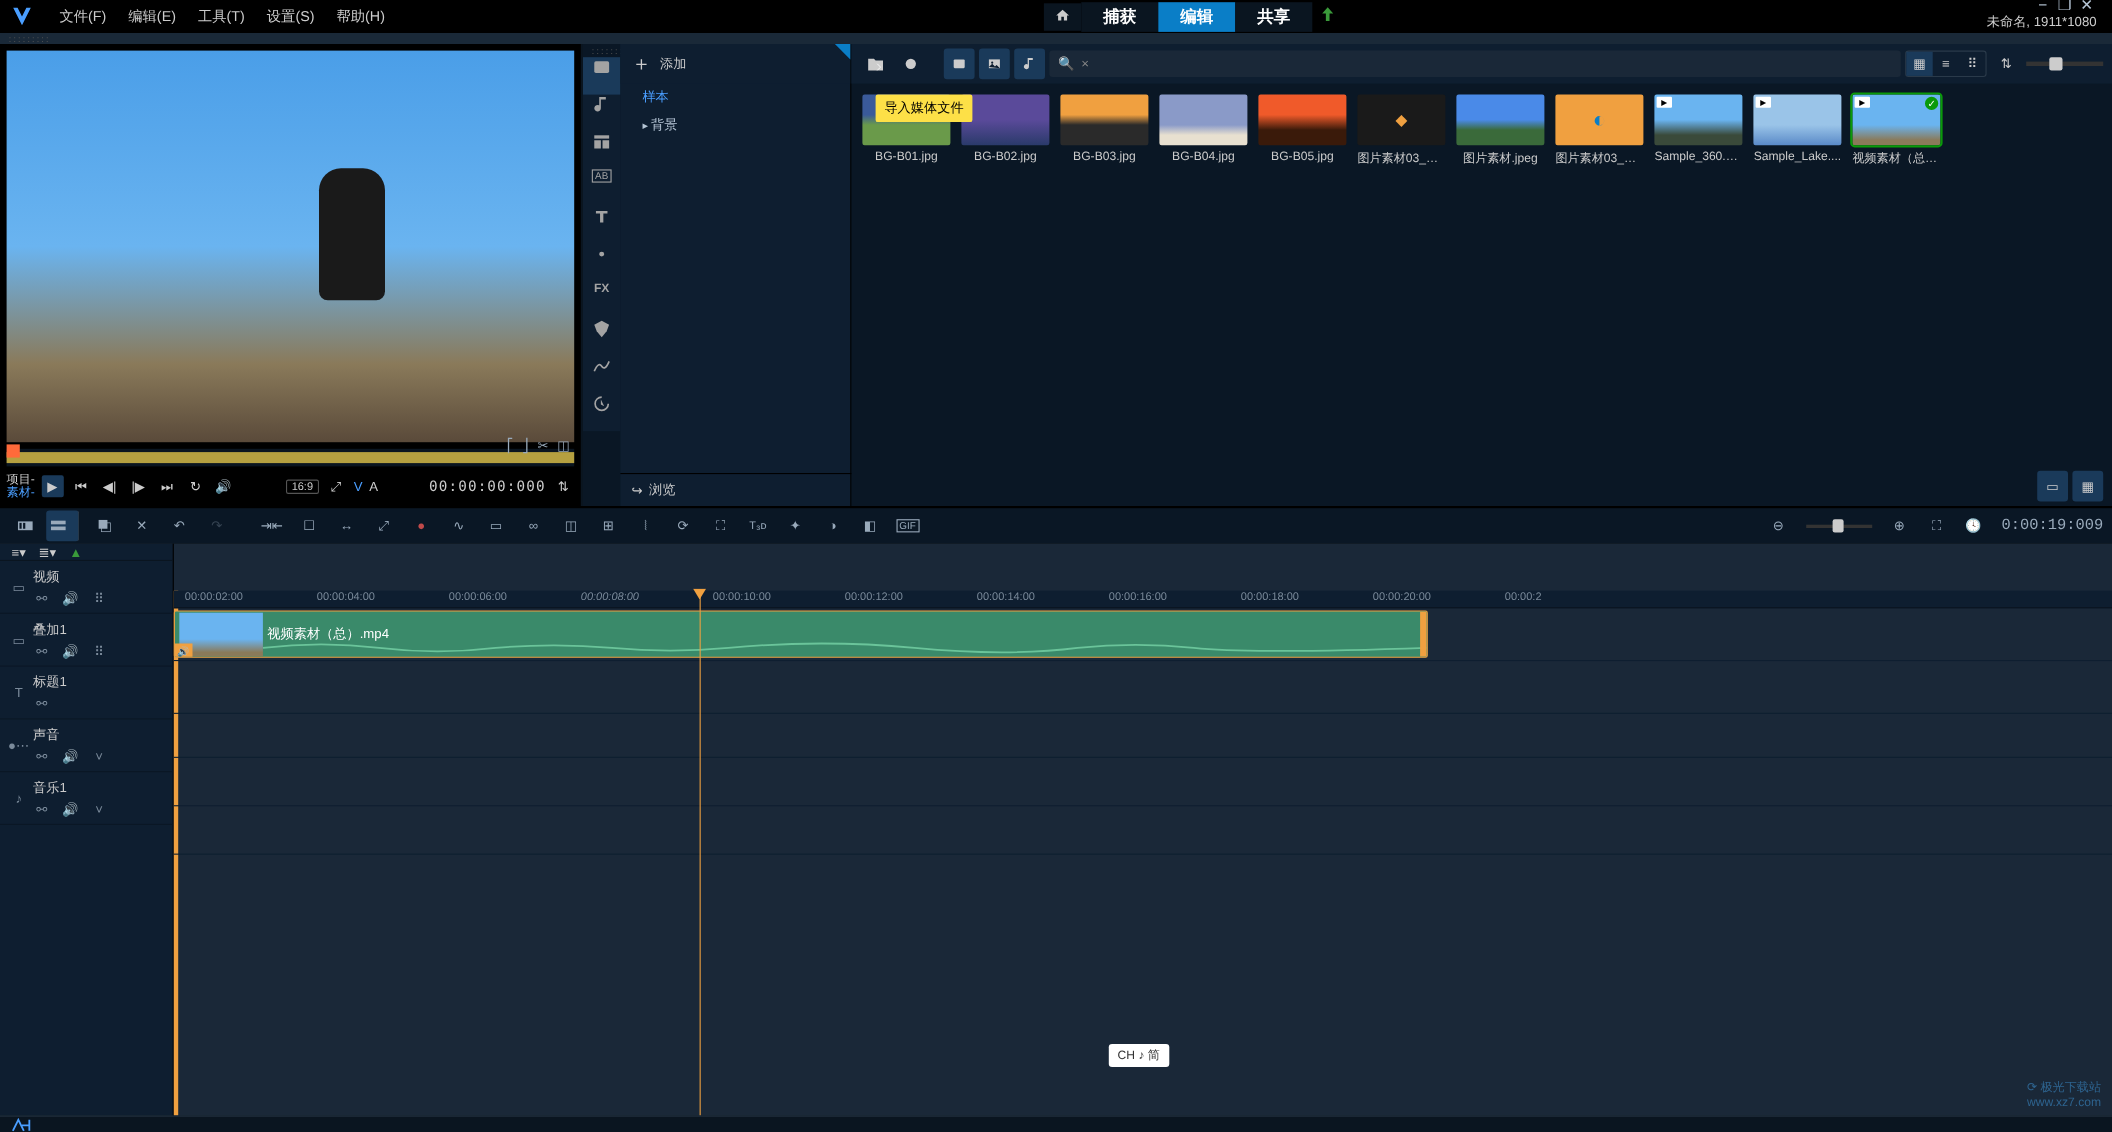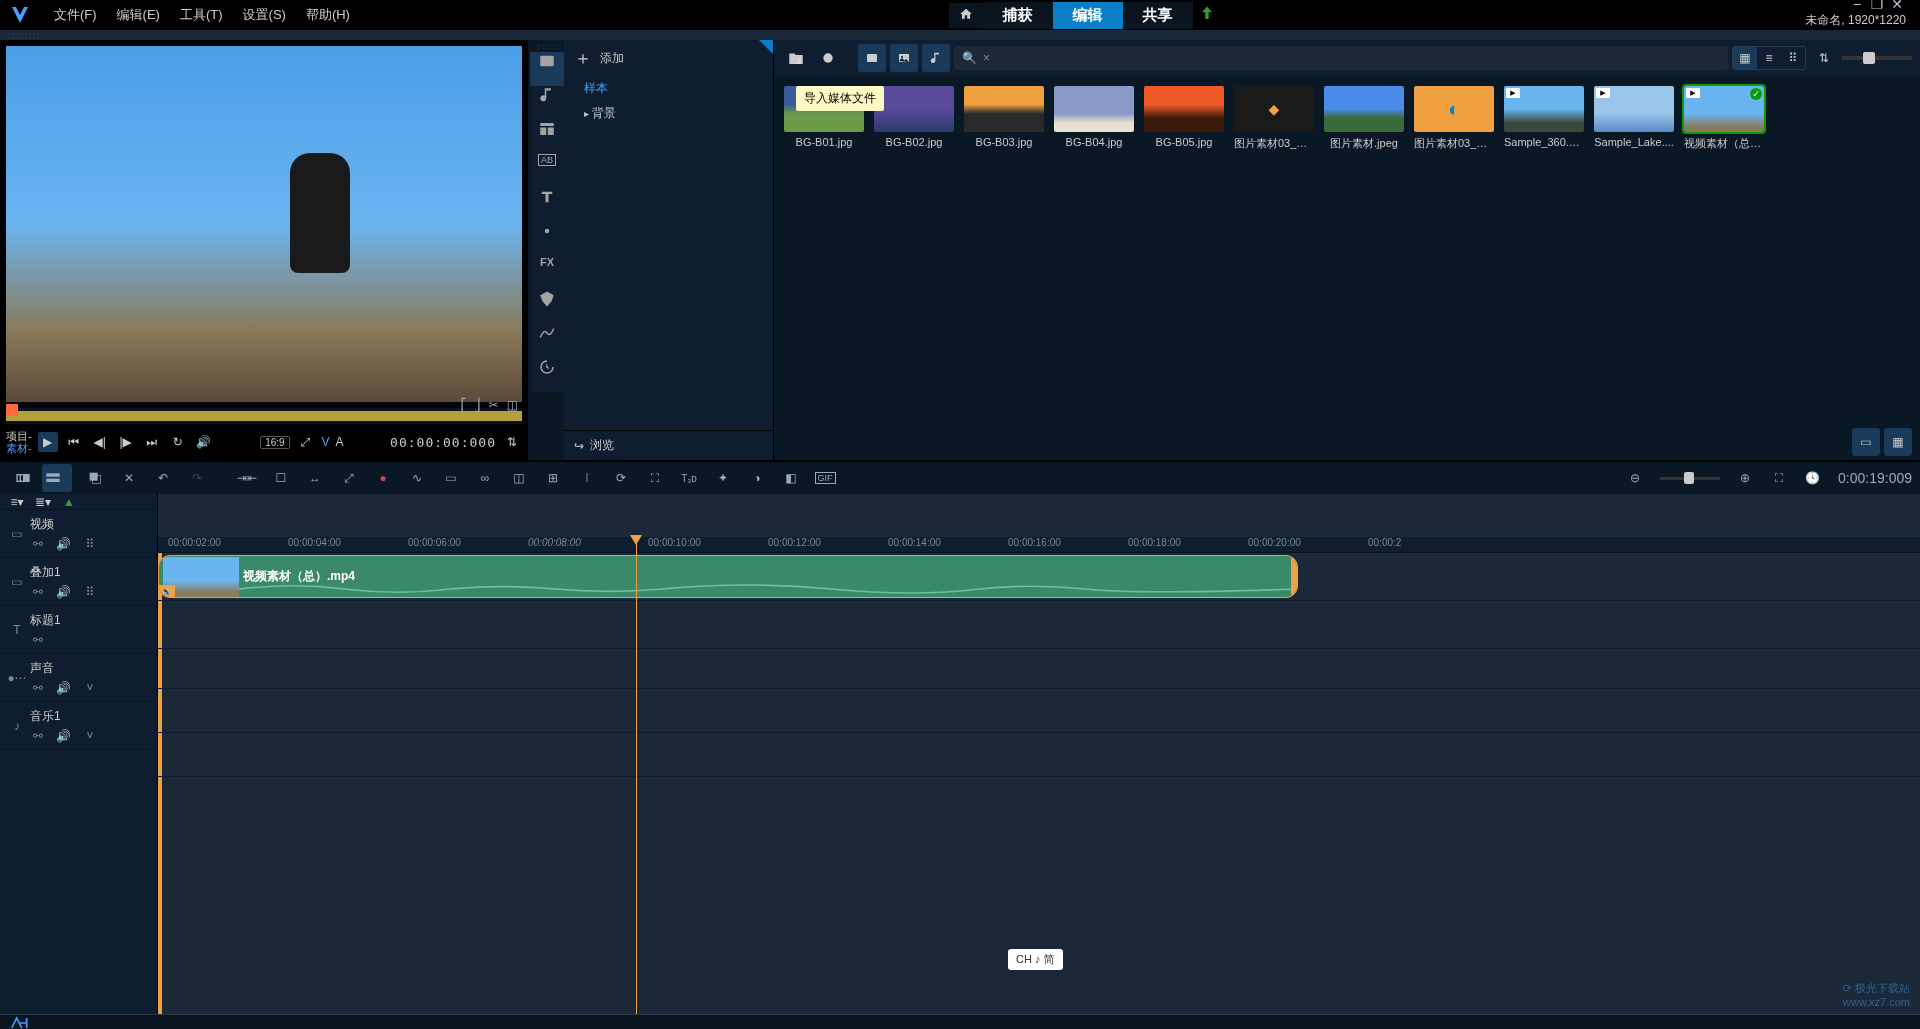--- a/index.html
+++ b/index.html
@@ -65,21 +65,21 @@
 .lb-ico.grp { background:#1a3a5a;}
 .lb-search { flex:1; background:#1a2838; border-radius:3px; height:24px; padding:0 8px; display:flex; align-items:center;}
 .lb-search input { flex:1; background:transparent; border:none; outline:none; color:#ccc;}
 .lb-search .x { cursor:pointer; color:#888;}
 .lb-view { display:flex; gap:0; border:1px solid #2a3a4a; border-radius:3px;}
 .lb-view .v { width:24px; height:22px; display:flex; align-items:center; justify-content:center; cursor:pointer;}
 .lb-view .v.active { background:#1a3a5a;}
 .lb-slider { width:70px; height:4px; background:#333; position:relative;}
 .lb-slider::after { content:''; position:absolute; left:30%; top:-4px; width:12px; height:12px; background:#ccc; border-radius:2px;}
 
-.tooltip-balloon { position:absolute; top: 46px; left: 22px; background:#fef9c3; color:#000; padding: 4px 8px; font-size:12px; border-radius:2px; z-index:10;}
+.tooltip-balloon { position:absolute; top: 46px; left: 22px; background:#fde047; color:#000; padding: 4px 8px; font-size:12px; border-radius:2px; z-index:10;}
 
 .media-grid { flex:1; padding: 10px; display:flex; flex-wrap:wrap; gap:10px; align-content:flex-start; overflow-y:auto;}
 .media-item { width: 80px; text-align:center; cursor:pointer;}
 .media-thumb { width:80px; height:46px; background:#2a4a6a; border-radius:2px; position:relative; overflow:hidden;}
 .media-thumb.sky1 { background: linear-gradient(to bottom, #3a5a9a 40%, #6a9a4a 60%);}
 .media-thumb.sky2 { background: linear-gradient(to bottom, #5a4a9a 50%, #2a3a6a 100%);}
 .media-thumb.sky3 { background: linear-gradient(to bottom, #f0a040 40%, #2a2a2a 60%);}
 .media-thumb.sky4 { background: linear-gradient(to bottom, #8a9ac8 60%, #e8e0d0 80%);}
 .media-thumb.sky5 { background: linear-gradient(to bottom, #f05a2a 40%, #3a1a0a 70%);}
 .media-thumb.dark { background: #1a1a1a; display:flex; align-items:center; justify-content:center;}
@@ -99,21 +99,21 @@
 
 
 .tl-toolbar { height: 34px; background:#0a1725; border-top:2px solid #000; display:flex; align-items:center; padding:0 8px; gap:4px;}
 .tl-btn { width:30px; height:28px; display:flex; align-items:center; justify-content:center; cursor:pointer; color:#9ab; border-radius:3px;}
 .tl-btn.active { background:#1a3a5a; }
 .tl-btn.sep { border-right:1px solid #2a3a4a; padding-right:8px; margin-right:4px;}
 .tl-btn svg { width:16px; height:16px;}
 .tl-spacer { flex:1;}
 .tl-zoom-slider { width:60px; height:3px; background:#333; position: relative; margin: 0 6px;}
 .tl-zoom-slider::after { content:''; position:absolute; left:40%; top:-5px; width:10px; height:12px; background:#ccc; border-radius:2px;}
-.tl-time { font-family: Liberation Sans, sans-serif; font-size:14px; color:#9ab; margin-left:6px;}
+.tl-time { font-family: Liberation Mono, monospace; font-size:14px; color:#9ab; margin-left:6px;}
 
 
 .timeline-area { display:flex; height: 520px; background:#1a2838; position:relative; overflow:hidden;}
 .track-headers { width:158px; border-right:1px solid #000; background:#0e1e30;}
 .th-row1 { height:16px; display:flex; align-items:center; padding:0 8px; gap:8px; border-bottom:1px solid #0a1520;}
 .th-small { width:18px; height:14px; cursor:pointer; display:flex; align-items:center; justify-content:center;}
 .th-small.green { color:#3a9a3a;}
 .track-head { height:48px; border-bottom:1px solid #0a1725; display:flex; padding:4px;}
 .th-icon { width:26px; display:flex; align-items:center; justify-content:center; color:#7a8a9a;}
 .th-body { flex:1; display:flex; flex-direction:column; justify-content:space-around;}
@@ -122,21 +122,21 @@
 .th-c { width:16px; height:16px; cursor:pointer; color:#7a8a9a; display:flex; align-items:center; justify-content:center;}
 
 .track-body { flex:1; position:relative; background:#1a2838;margin-top:43px;}
 .ruler { height:16px; background:#0e1e30; position:relative; border-bottom:1px solid #0a1520;}
 .ruler-tick { position:absolute; top:0; font-size:10px; color:#7a8a9a;}
 .playhead { position:absolute; top:0; bottom:0; width:1px; background:#f0a040; left: 478px; z-index:5;}
 .playhead::before { content:''; position:absolute; top:-2px; left:-6px; width:12px; height:10px; background:#f0a040; clip-path: polygon(0 0, 100% 0, 50% 100%);}
 .start-marker { position:absolute; left:0; top:0; bottom:0; width:4px; background:#f0a040;}
 
 .track-lane { height:48px; border-bottom:1px solid #0e1e30; position:relative;}
-.clip { position:absolute; left:0; width:1140px; top:2px; bottom:2px; background:#3a8a6a; border:1px solid #f0a040; border-radius:12px; display:flex; align-items:center; padding-left:4px; overflow:hidden;font-weight:bold;}
+.clip { position:absolute; left:0; width:1140px; top:2px; bottom:2px; background:#3a8a6a; border:1px solid #f0a040; border-radius:2px; display:flex; align-items:center; padding-left:4px; overflow:hidden;}
 .clip-thumb { width:76px; height:40px; background: linear-gradient(to bottom, #6ab4f0 60%, #8a7a5a 90%); margin-right:4px;}
 .clip-label { color:#fff; font-size:12px;}
 .clip-wave { position:absolute; bottom:0; left:80px; right:0; height:16px;}
 .clip-wave svg { width:100%; height:100%;}
 .clip-end { position:absolute; right:0; top:0; bottom:0; width:6px; background:#f0a040;}
 .clip-vol { position:absolute; left:0; bottom:-2px; width:16px; height:14px; background:#f0a040; color:#000; font-size:9px; display:flex; align-items:center; justify-content:center;}
 
 .ime-badge { position:absolute; bottom:44px; left: 850px; background:#fff; color:#333; padding:3px 8px; border-radius:3px; font-size:11px;}
 
 .watermark { position:absolute; bottom:6px; right:10px; color:#3a8ac8; font-size:11px; opacity:.6; text-align:right;}
@@ -170,21 +170,21 @@
   <div class="upload-icon"><svg viewBox="0 0 24 24">
         <path d="M12 3 L6 10 H10 V18 H14 V10 H18 Z"></path>
       </svg></div>
   <div class="spacer"></div>
   <div class="project-info">
     <div class="win-ctrl">
       <div class="win-btn">−</div>
       <div class="win-btn">❐</div>
       <div class="win-btn">✕</div>
     </div>
-    <div><span>未命名,</span> <span>1920*1220</span></div>
+    <div><span>未命名,</span> <span>1911*1080</span></div>
   </div>
 </div>
 
 <div class="dots-row">
     <span class="dots">:::::::::</span>
   </div>
 
 <div class="main">
 
   <div class="preview-panel">

